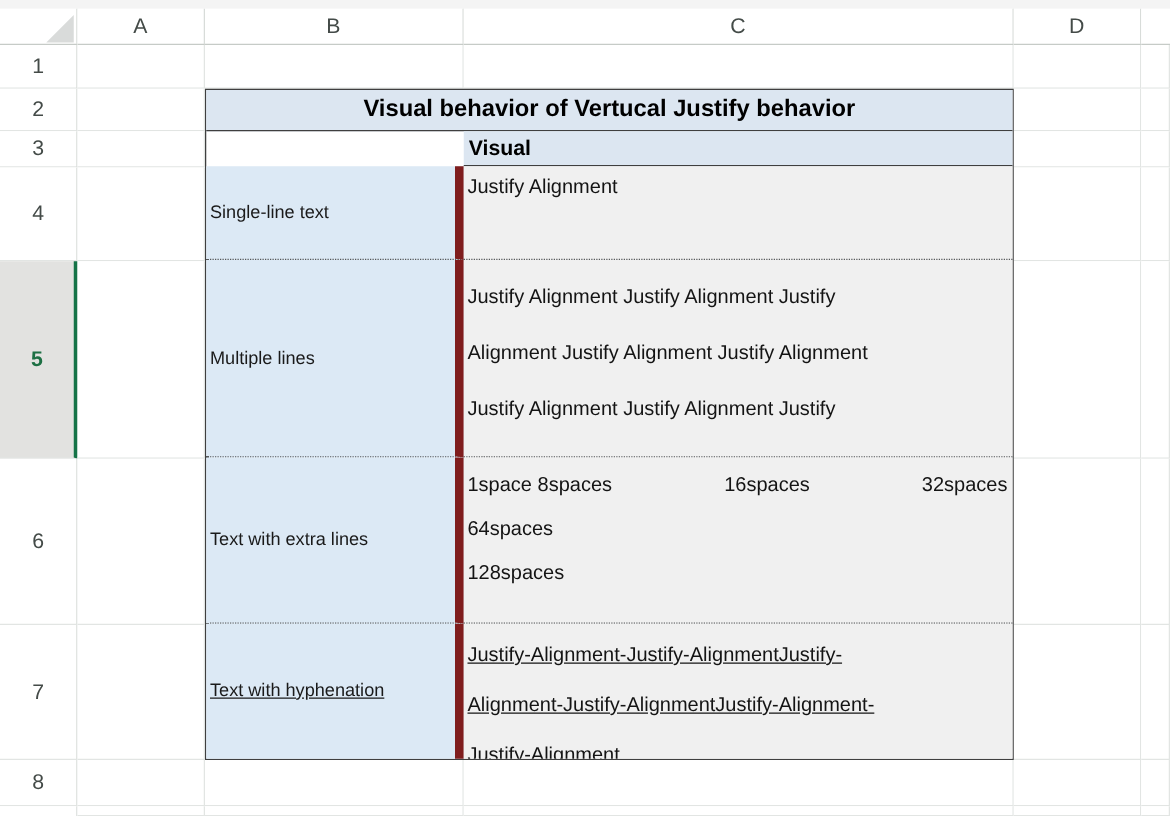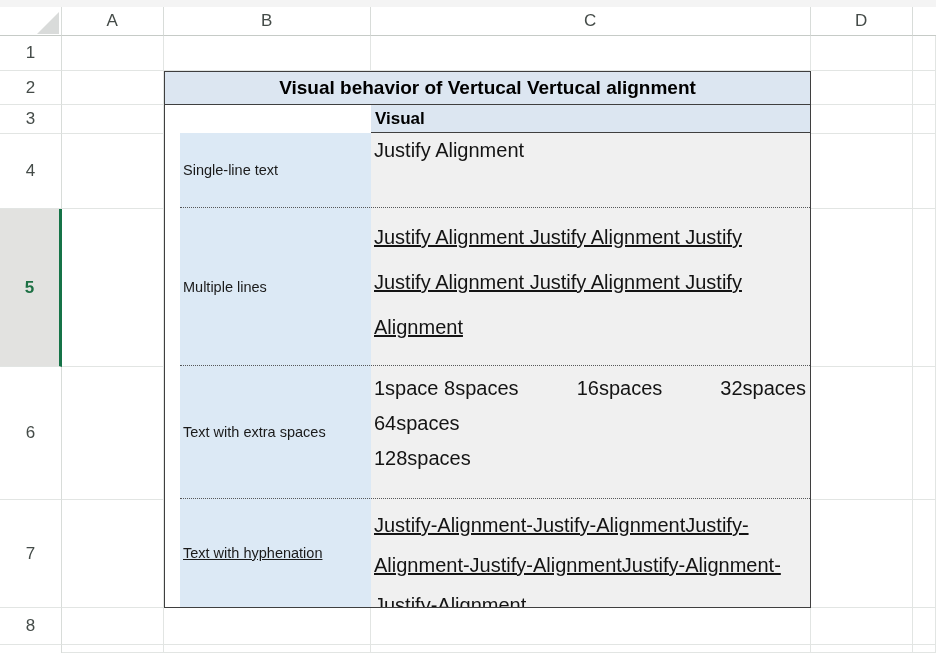--- a/index.html
+++ b/index.html
@@ -85,34 +85,34 @@
     background:#dce6f1;
     display:flex;align-items:center;
     font-size:17px;font-weight:bold;color:#000;
     padding-left:4px;
     border-bottom:1px solid #3f3f3f;
   }
   .hdr-cond{left:0;width:206px;border-right:1px solid #3f3f3f;}
   .hdr-ex{left:206px;width:439px;}
 
   .lbl-cell{
-    left:15px;width:206px;
+    left:0;width:206px;
     background:#dce9f5;
     border-right:7px solid #7f1d1d;
     border-bottom:1px dotted #56585a;
     display:flex;align-items:center;
     padding-left:3px;
     font-size:14.5px;color:#1a1a1a;
   }
   .ex-cell{
     left:206px;width:439px;
     background:#f0f0f0;
     border-bottom:1px dotted #56585a;
     padding:0 4px 0 3px;
-    font-size:20px;color:#141414;
+    font-size:16px;color:#141414;
     overflow:hidden;
   }
   .ex-cell .ln{white-space:nowrap;}
   .ex-cell .ln.spread{
     display:flex;justify-content:space-between;white-space:nowrap;
   }
   .row-last{border-bottom:none !important;text-decoration:underline;}
 
   
   .r4{top:61px;height:75px;}
@@ -186,37 +186,38 @@
   <div class="gcell" style="left:913px;top:608px;width:23px;height:37px;"></div>
 
   <div class="gcell" style="left:62px;top:645px;width:102px;height:8px;"></div>
   <div class="gcell" style="left:164px;top:645px;width:207px;height:8px;"></div>
   <div class="gcell" style="left:371px;top:645px;width:440px;height:8px;"></div>
   <div class="gcell" style="left:811px;top:645px;width:102px;height:8px;"></div>
   <div class="gcell" style="left:913px;top:645px;width:23px;height:8px;"></div>
 
   <div class="tbl">
 
-    <div class="tcell title-cell">Visual behavior of Vertucal Vertucal alignment</div>
+    <div class="tcell title-cell">Visual behavior of Vertucal Justify behavior</div>
 
     <div class="tcell hdr-cell hdr-ex">Visual</div>
 
     <div class="tcell lbl-cell r4">Single-line text</div>
     <div class="tcell ex-cell r4" style="padding-top:6px;line-height:22px;">
       <div class="ln">Justify Alignment</div>
     </div>
 
     <div class="tcell lbl-cell r5">Multiple lines</div>
-    <div class="tcell ex-cell r5" style="padding-top:7px;line-height:45px;text-decoration:underline;">
+    <div class="tcell ex-cell r5" style="padding-top:7px;line-height:45px;">
       <div class="ln">Justify Alignment Justify Alignment Justify</div>
+      <div class="ln">Alignment Justify Alignment Justify Alignment</div>
       <div class="ln">Justify Alignment Justify Alignment Justify</div>
       <div class="ln">Alignment</div>
     </div>
 
-    <div class="tcell lbl-cell r6">Text with extra spaces</div>
+    <div class="tcell lbl-cell r6">Text with extra lines</div>
     <div class="tcell ex-cell r6" style="padding-top:5px;line-height:35px;">
       <div class="ln spread">
         <span>1space 8spaces</span>
         <span>16spaces</span>
         <span>32spaces</span>
       </div>
       <div class="ln">64spaces</div>
       <div class="ln">128spaces</div>
     </div>
 

